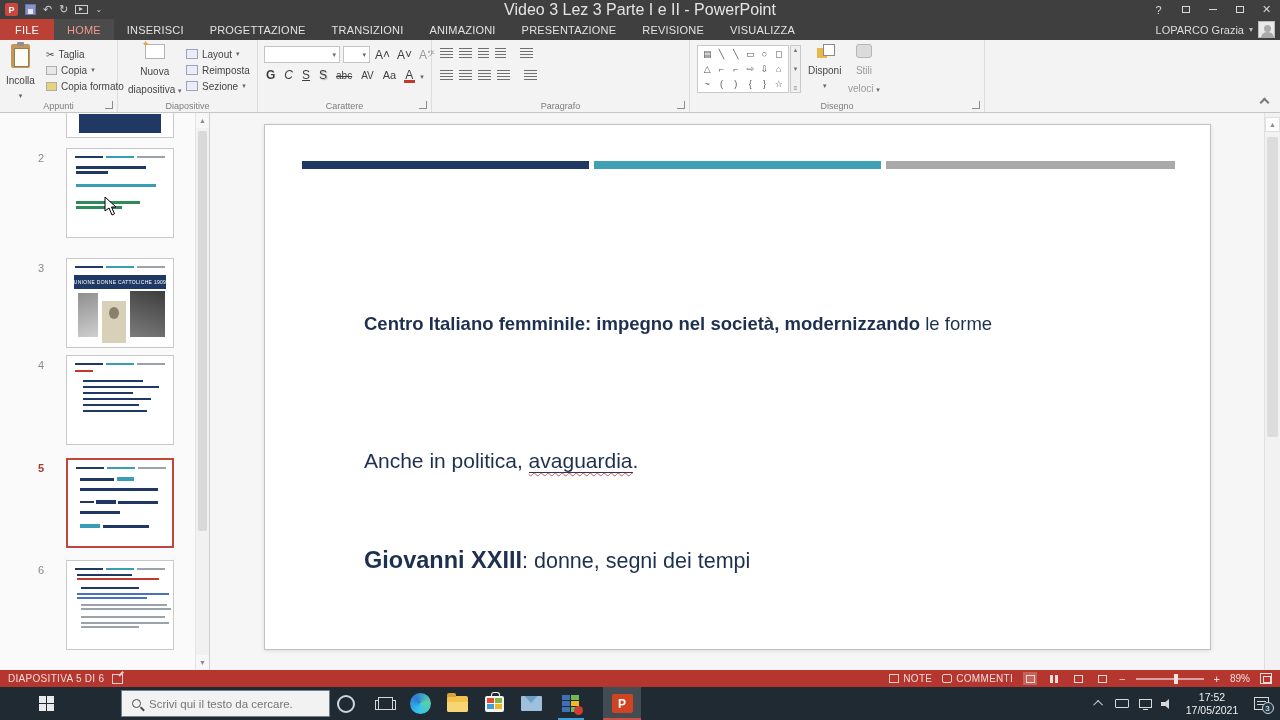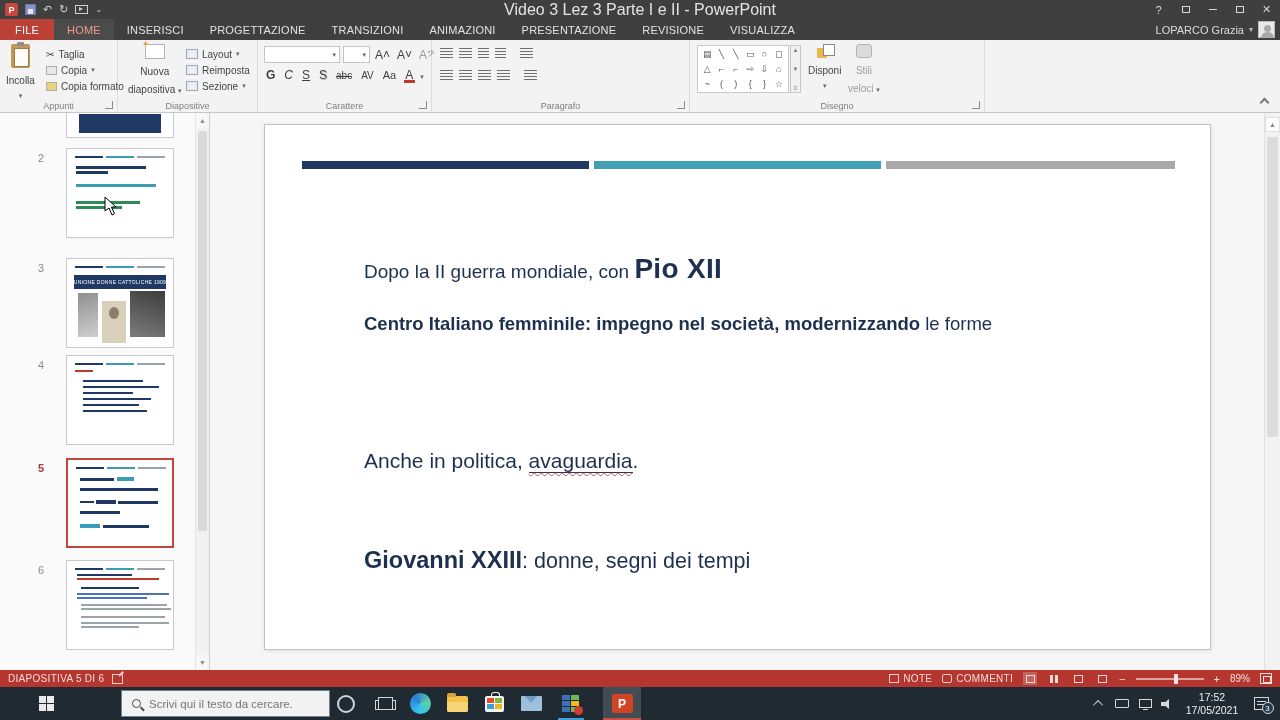--- a/index.html
+++ b/index.html
@@ -464,23 +464,20 @@
       <div class="scroll-btn" style="bottom:0;">▼</div>
     </div>
   </div>
 
   <div class="slide-area">
     <div class="slide">
       <div class="bar b1"></div>
       <div class="bar b2"></div>
       <div class="bar b3"></div>
 
-      <div class="sline l1">
-        <span>Dopo la II guerra mondiale, con </span><span class="big">Pio XII</span>
-      </div>
       <div class="sline l2">
         <span class="bld">Centro Italiano femminile: impegno nel società, modernizzando</span><span> le forme</span>
       </div>
       <div class="sline l4">
         <span>Anche in politica, </span><span class="sq">avaguardia</span><span>.</span>
       </div>
       <div class="sline l5">
         <span class="bld">Giovanni XXIII</span><span>: donne, segni dei tempi</span>
       </div>
     </div>

